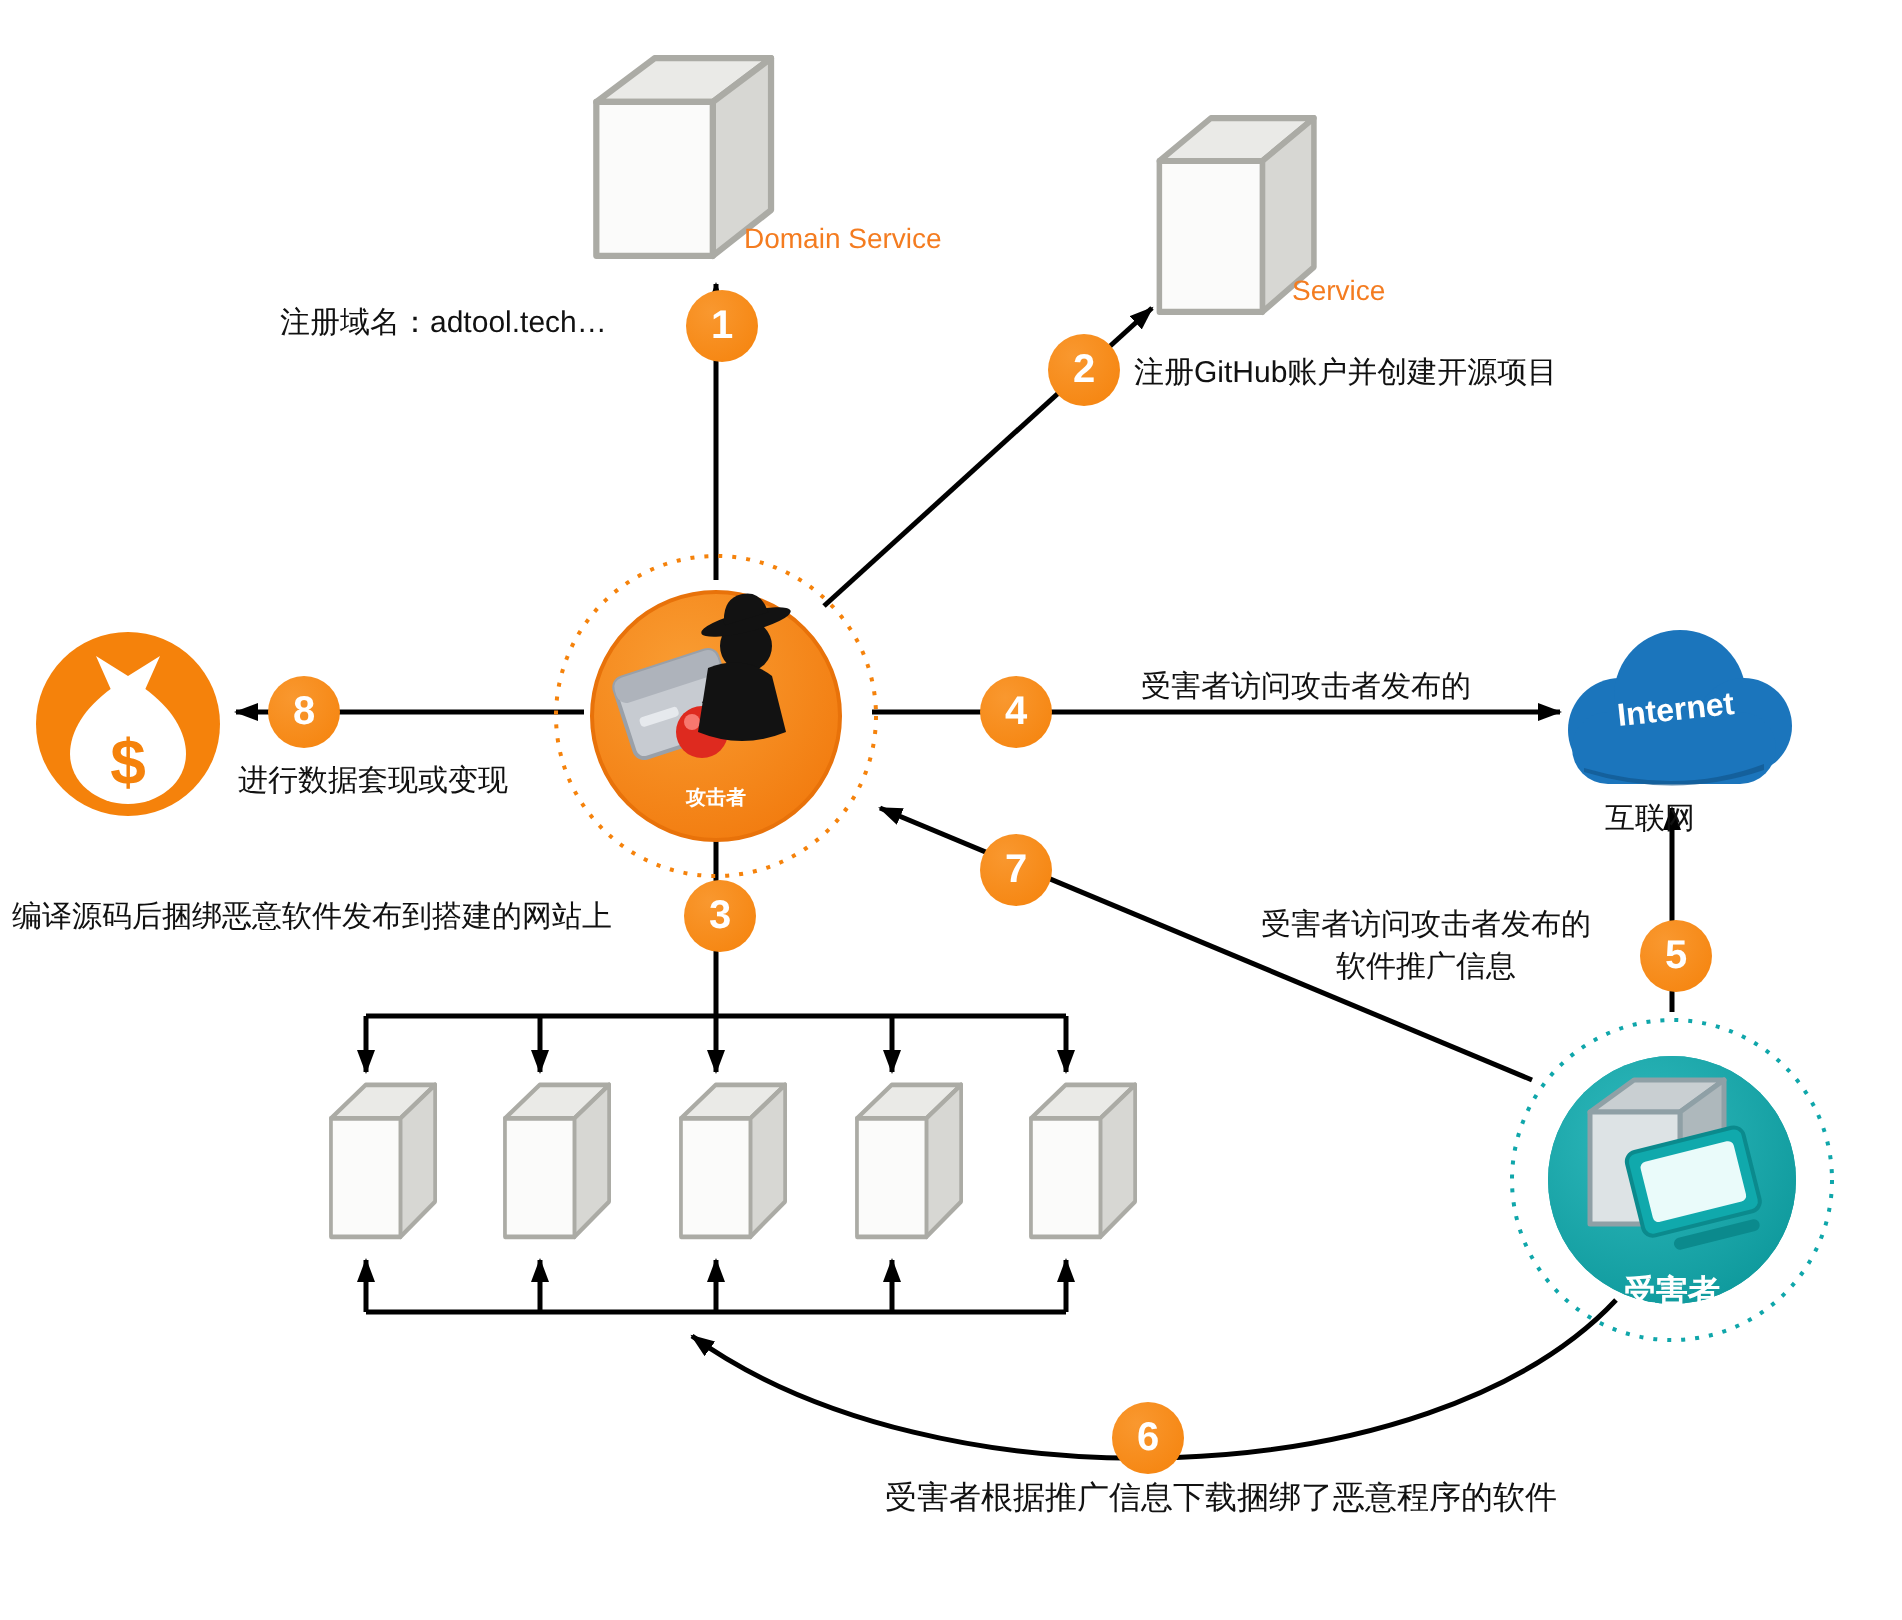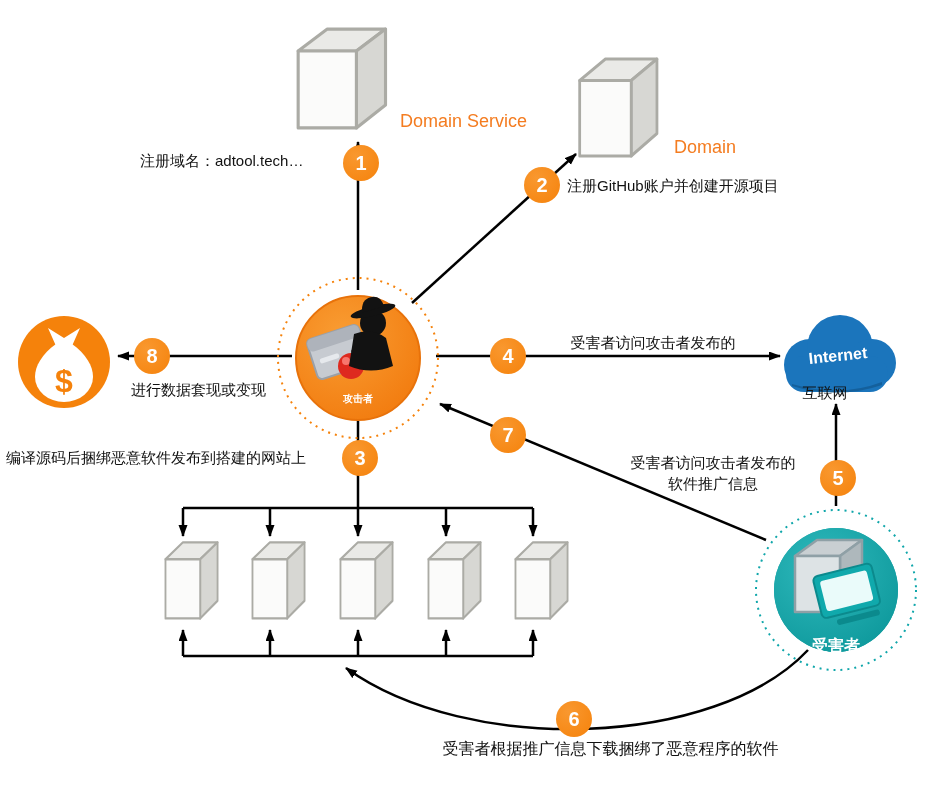--- a/index.html
+++ b/index.html
@@ -8,21 +8,21 @@
   .stage { position:relative; width:951px; height:810px; background:#ffffff; overflow:hidden; }
   .stage > svg { position:absolute; left:0; top:0; z-index:1; }
   .badge {
     position:absolute; width:36px; height:36px; border-radius:50%;
     background:radial-gradient(circle at 35% 30%, #F9982F, var(--orange,#F5820B));
     color:#fff; font-size:20px; font-weight:bold;
     display:flex; align-items:center; justify-content:center; z-index:3;
   }
   .label { position:absolute; font-size:15px; color:#111; white-space:nowrap; z-index:2; }
   .center { text-align:center; }
-  .orange-label { color:var(--orange_text,#F47C20); font-size:18px;margin-left:28px; }
+  .orange-label { color:var(--orange_text,#F47C20); font-size:14px; }
   .white-label { color:#ffffff; font-weight:bold; }
   .two-line { white-space:normal; line-height:1.4; }
   .rot { transform:rotate(-6deg); }
 </style>
 </head>
 <body>
 
 <div class="stage">
 
   <svg width="951" height="810" viewBox="0 0 951 810">
@@ -140,22 +140,22 @@
 
   <div class="label" style="left:140px; top:152px; width:198px; text-align:left;">注册域名：adtool.tech…</div>
   <div class="label" style="left:567px; top:177px;">注册GitHub账户并创建开源项目</div>
   <div class="label" style="left:6px; top:449px;">编译源码后捆绑恶意软件发布到搭建的网站上</div>
   <div class="label center" style="left:553px; top:334px; width:200px;">受害者访问攻击者发布的</div>
   <div class="label center" style="left:428px; top:739px; width:365px; font-size:16px;">受害者根据推广信息下载捆绑了恶意程序的软件</div>
   <div class="label center two-line" style="left:618px; top:452px; width:190px;">
     <span style="display:block;">受害者访问攻击者发布的</span>
     <span style="display:block;">软件推广信息</span>
   </div>
-  <div class="label" style="left:131px; top:381px;">进行数据套现或变现</div>
+  <div class="label" style="left:119px; top:381px;">进行数据套现或变现</div>
 
   <div class="label orange-label" style="left:372px; top:111px;">Domain Service</div>
-  <div class="label orange-label" style="left:646px; top:137px;">Domain</div>
+  <div class="label orange-label" style="left:646px; top:137px;">Service</div>
   <div class="label center white-label rot" style="left:798px; top:347px; width:80px; font-size:16px;">Internet</div>
-  <div class="label center" style="left:797px; top:384px; width:56px;">互联网</div>
+  <div class="label center" style="left:797px; top:400px; width:56px;">互联网</div>
   <div class="label center white-label" style="left:320px; top:392px; width:76px; font-size:10px;">攻击者</div>
   <div class="label center white-label" style="left:798px; top:636px; width:76px; font-size:16px;">受害者</div>
 
 </div>
 
 </body></html>

